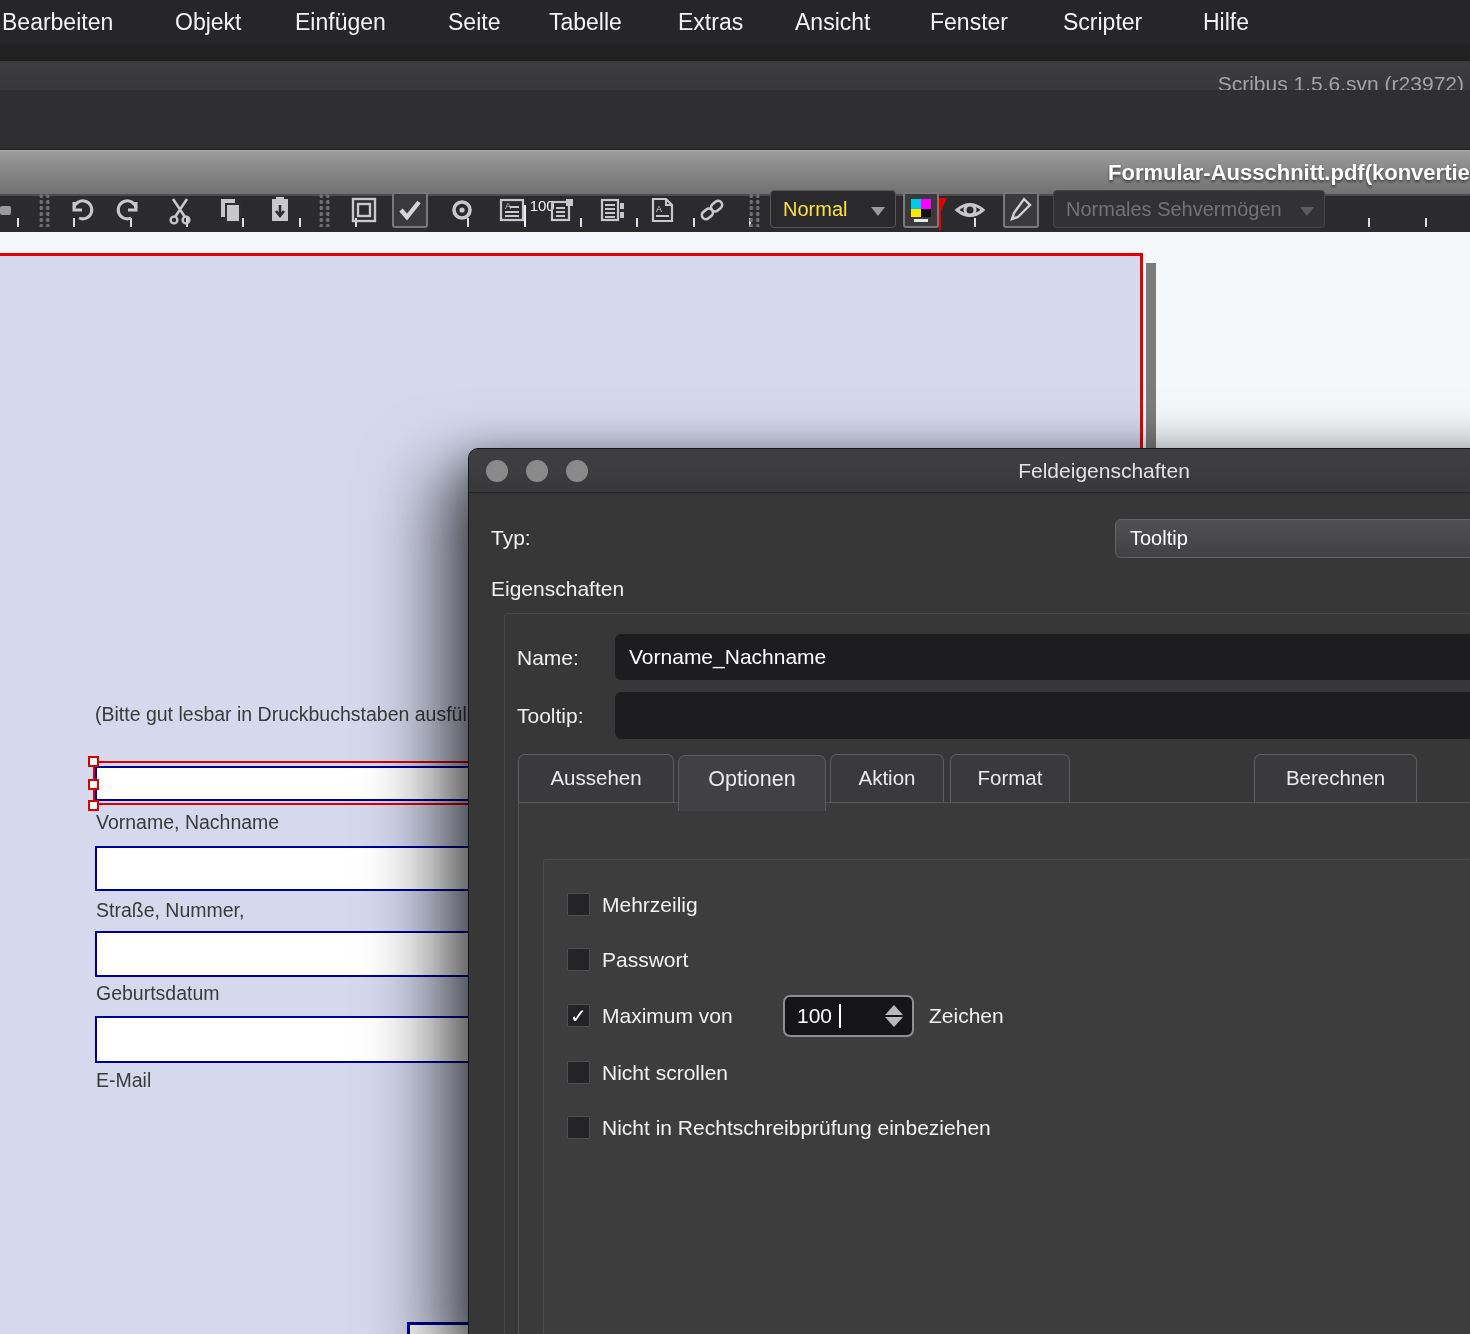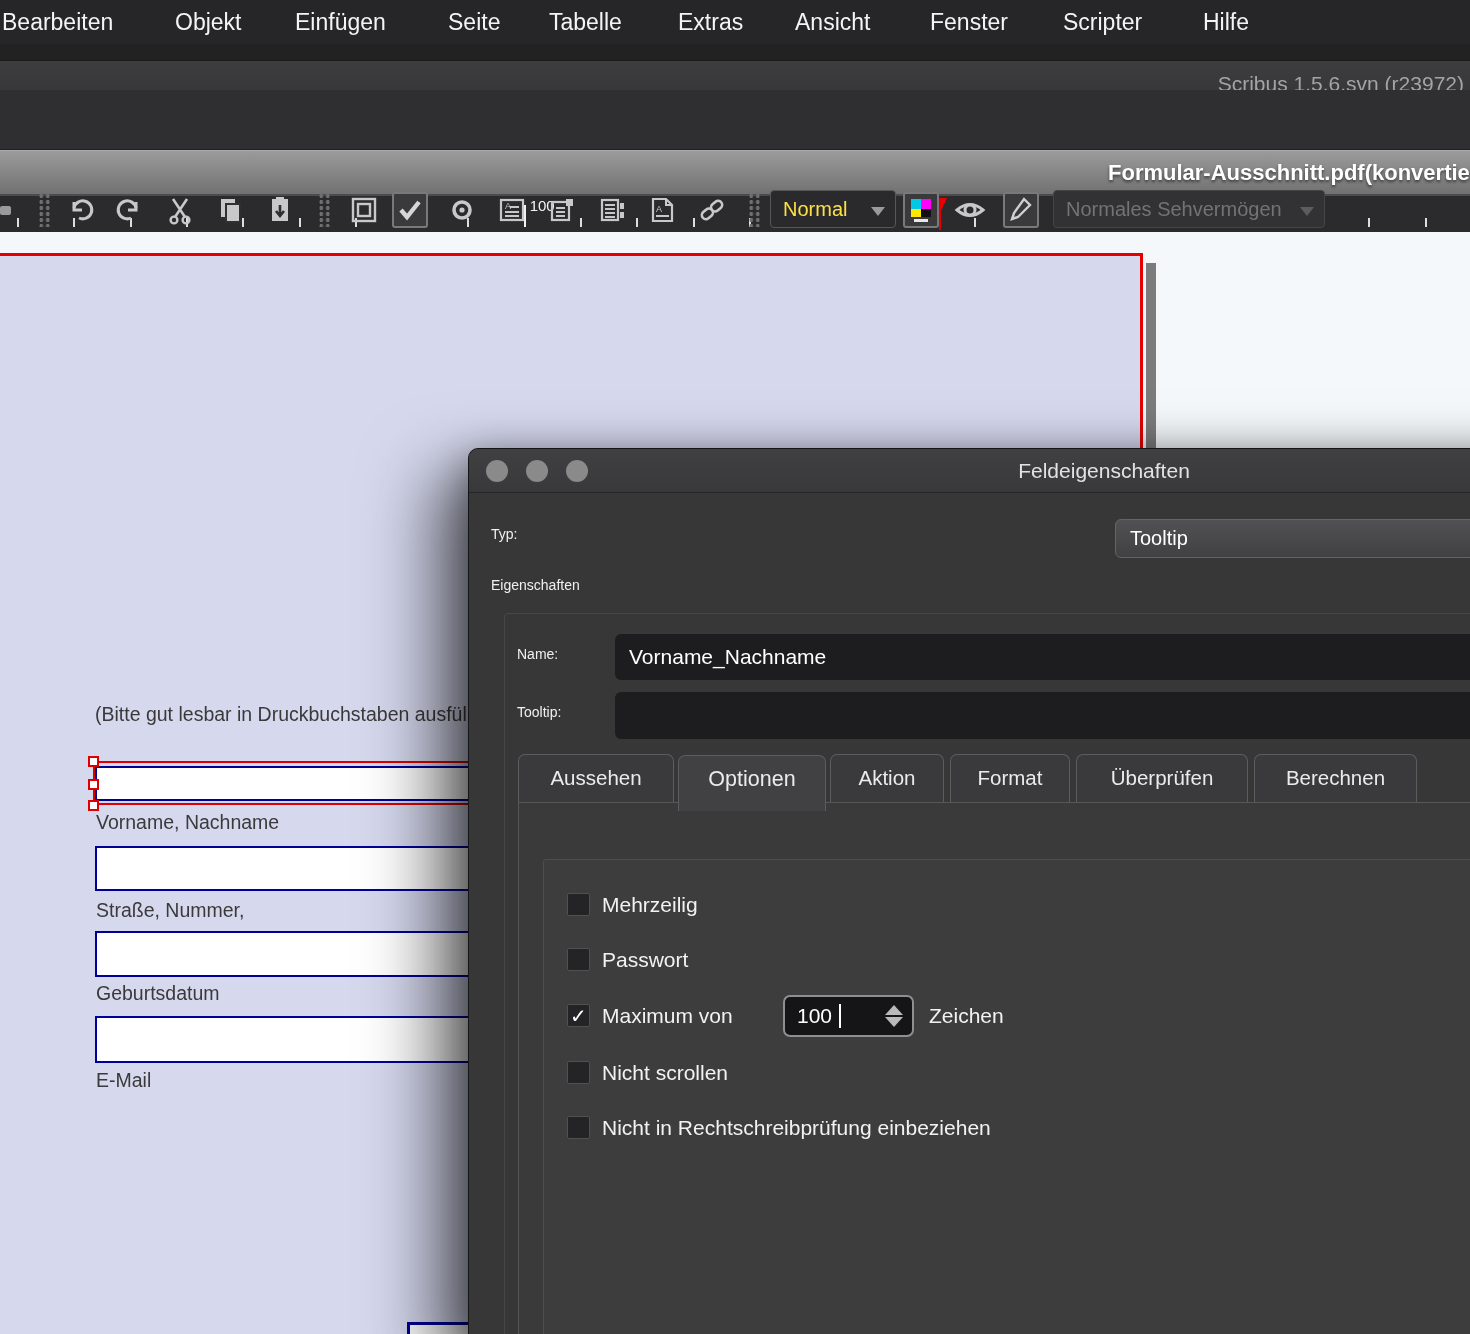--- a/index.html
+++ b/index.html
@@ -87,21 +87,21 @@
   #dialog { position:absolute; left:468px; top:448px; width:1272px; height:900px;
             background:#373738; border:1px solid #161616; border-radius:10px 10px 0 0;
             box-shadow:-35px 25px 70px rgba(0,0,0,.55), 0 10px 40px rgba(0,0,0,.4);
             z-index:10; overflow:hidden; }
   #dlg-titlebar { position:absolute; left:0; top:0; width:100%; height:44px;
             background:linear-gradient(#404042,#39393b); border-bottom:1px solid #262628; }
   #dlg-title { width:100%; text-align:center; line-height:44px; color:#e2e2e2;
                font-size:21px; }
   .tl { position:absolute; top:11px; width:22px; height:22px; border-radius:50%;
         background:#8a8a8a; }
-  .dlg-label { position:absolute; color:#f0f0f0; font-size:14px; white-space:nowrap; }
+  .dlg-label { position:absolute; color:#f0f0f0; font-size:21px; white-space:nowrap; }
   #type-combo { position:absolute; left:646px; top:70px; width:600px; height:39px;
         background:linear-gradient(#515153,#414143); border:1px solid #646467;
         border-radius:6px; color:#ffffff; font-size:20px; line-height:37px;
         padding-left:14px; }
   #groupbox { position:absolute; left:35px; top:164px; width:1215px; height:740px;
         border:1px solid #474749; border-radius:4px; }
   .dk-input { position:absolute; background:#1d1d1f; border-radius:6px;
         color:#ffffff; font-size:21px; padding-left:14px; }
   
   .tab { position:absolute; top:140px; height:48px; background:#3a3a3c;
@@ -364,21 +364,20 @@
     <div class="dlg-label" style="left:12px;top:32px">Name:</div>
     <div class="dk-input" style="left:110px;top:20px;width:1100px;height:46px;line-height:46px">Vorname_Nachname</div>
 
     <div class="dlg-label" style="left:12px;top:90px">Tooltip:</div>
     <div class="dk-input" style="left:110px;top:78px;width:1100px;height:47px;line-height:47px"></div>
 
     <div class="tab" style="left:13px;width:156px">Aussehen</div>
     <div class="tab selected" style="left:173px;width:148px">Optionen</div>
     <div class="tab" style="left:325px;width:114px">Aktion</div>
     <div class="tab" style="left:445px;width:120px">Format</div>
-    <div class="tab" style="left:571px;width:172px">Überprüfen</div>
     <div class="tab" style="left:749px;width:163px">Berechnen</div>
 
     <div id="tab-panel">
       <div id="inner-frame">
 
         <div class="cb-row" style="top:31px">
           <span class="cb-box"></span>
           <span class="cb-label">Mehrzeilig</span>
         </div>
 

